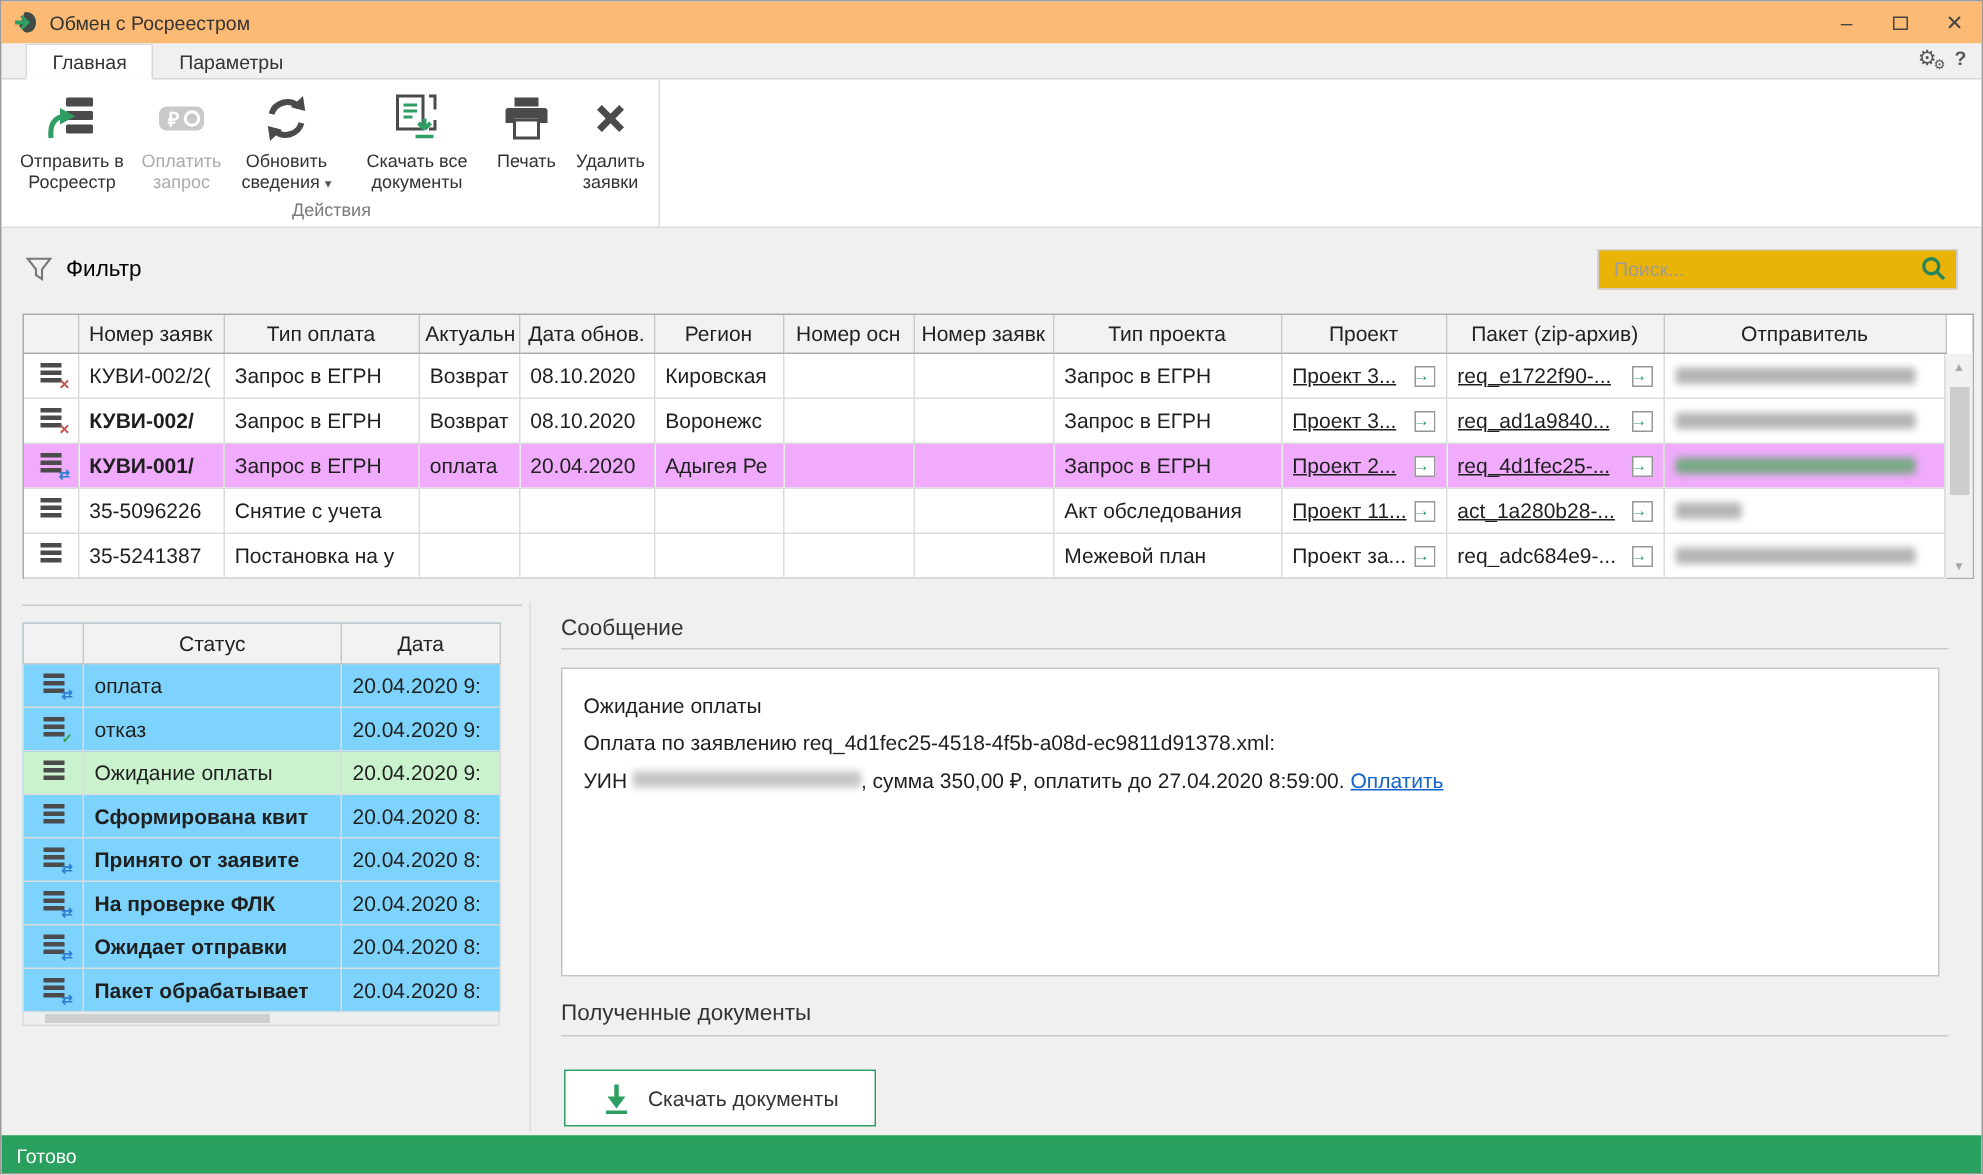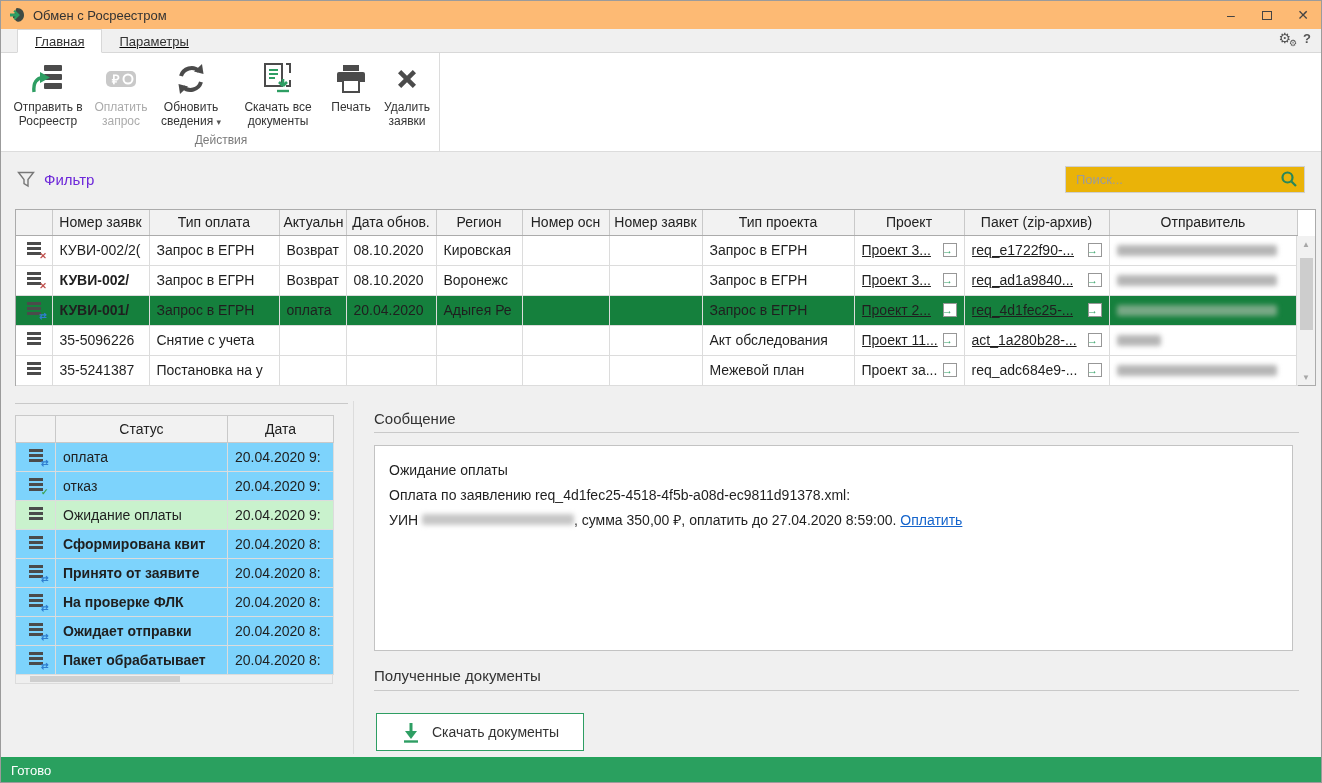--- a/index.html
+++ b/index.html
@@ -11,21 +11,21 @@
   
   .titlebar { height:28px; display:flex; align-items:center; padding-left:8px; background:#fdba74; }
   .app-icon { width:16px; height:16px; margin-right:8px; flex:none; }
   .title-text { font-size:13px; color:#333; }
   .win-controls { margin-left:auto; display:flex; height:28px; }
   .win-btn { width:36px; height:28px; display:flex; align-items:center; justify-content:center;
              color:#444; font-size:14px; cursor:default; }
   .max-box { width:10px; height:9px; border:1.6px solid #444; display:inline-block; }
 
   
-  .tabstrip { height:23px; display:flex; padding-left:16px; position:relative; background:#f0f0f0;text-decoration:underline; }
+  .tabstrip { height:23px; display:flex; padding-left:16px; position:relative; background:#f0f0f0; }
   .tab { padding:3px 17px 2px; font-size:13px; color:#333; display:flex; align-items:center; position:relative; z-index:2; }
   .tab.active { background:#fff; border:1px solid #d8d8d8; border-bottom:1px solid #fff; margin-bottom:-1px; }
   .tabstrip-icons { position:absolute; right:10px; top:1px; display:flex; gap:12px; color:#555; align-items:center; }
   .gear-wrap { position:relative; font-size:14px; }
   .gear-small { position:absolute; font-size:9px; right:-6px; bottom:-2px; }
   .help-glyph { font-size:13px; font-weight:bold; color:#555; }
 
   
   .ribbon { height:100px; background:#fff; border-top:1px solid #d8d8d8; border-bottom:1px solid #dcdcdc;
             display:flex; position:relative; }
@@ -34,40 +34,40 @@
   .ribbon-btn { display:flex; flex-direction:column; align-items:center; padding:5px 5px 0; font-size:12px;
                 color:#333; text-align:center; line-height:1.15; min-width:52px; cursor:default; }
   .ribbon-btn .icon { height:38px; display:flex; align-items:center; justify-content:center; margin-bottom:3px; }
   .ribbon-btn.disabled { color:#ababab; }
   .caret { font-size:9px; color:#555; }
   .group-label { text-align:center; color:#7a7a7a; font-size:12px; padding:3px 0 4px; }
   svg text { font-family:"Liberation Sans", sans-serif; }
 
   
   .filter-bar { position:absolute; top:163px; left:16px; right:16px; height:30px; display:flex; align-items:center; }
-  .filter-label { font-size:15px; color:#6d28d9; margin-left:9px; }
+  .filter-label { font-size:15px; color:#000000; margin-left:9px; }
   .search-box { margin-left:auto; width:240px; height:27px; background:#eab308; border:1px solid #cfcfcf;
                 display:flex; align-items:center; padding:0 6px 0 10px; }
   .search-box input { border:none; outline:none; flex:1; font-size:13px; color:#333;
                       font-family:"Liberation Sans", sans-serif; background:transparent; }
   .search-box input::placeholder { color:#9b9b9b; }
 
   
   .requests { position:absolute; top:208px; left:14px; width:1301px; height:177px;
               border:1px solid #ababab; background:#fff; }
   .requests table { border-collapse:collapse; table-layout:fixed; width:1281px; }
   .requests th { height:25px; background:#f2f2f2; font-weight:normal; font-size:14px; color:#222;
                  border-right:1px solid #c9c9c9; border-bottom:1px solid #ababab;
                  overflow:hidden; white-space:nowrap; padding:0 4px; }
   .requests td { height:30px; border-right:1px solid #dcdcdc; border-bottom:1px solid #dcdcdc;
                  font-size:14px; color:#1f1f1f; padding:0 7px; overflow:hidden; white-space:nowrap; }
-  .requests tr.selected td { background:#15803d; }
+  .requests tr.selected td { background:#f0abfc; }
   td.c-icon, th.c-icon { text-align:center; padding:0 2px; }
   .bold { font-weight:bold; }
-  .cell-flex { display:flex; align-items:center; justify-content:space-between; gap:4px; overflow:hidden; }
+  .cell-flex { display:flex; align-items:flex-end; justify-content:space-between; gap:4px; overflow:hidden; }
   .cell-flex > :first-child { overflow:hidden; white-space:nowrap; }
   a.cell-link { color:#1f1f1f; text-decoration:underline; cursor:pointer; }
   span.cell-plain { color:#1f1f1f; }
 
   .ext-icon { width:14px; height:14px; border:1px solid #979797; background:#fff; flex:none;
               display:inline-flex; align-items:center; justify-content:center; }
   .ext-icon::after { content:"→"; color:#2e9e63; font-size:11px; font-weight:bold; line-height:1; margin-left:-4px; }
 
   .req-icon { position:relative; width:14px; height:13px; display:inline-block; }
   .req-icon::before { content:""; position:absolute; left:0; top:0; width:14px; height:3px; background:#4b4b4b;

